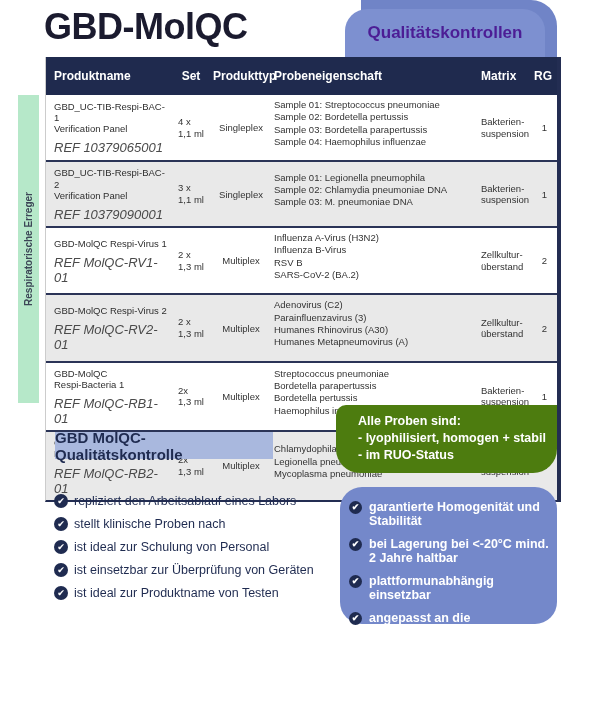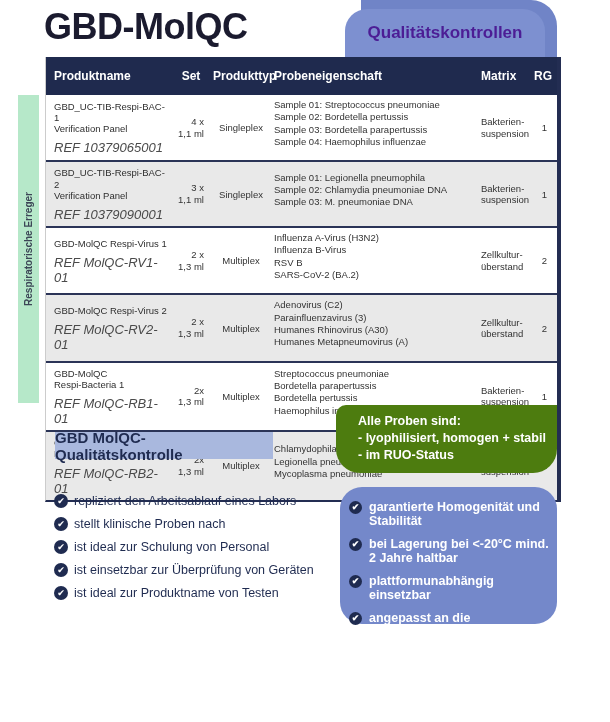--- a/index.html
+++ b/index.html
@@ -37,21 +37,21 @@
   .thead .c5 { padding-left:10px; }
   .thead .c6 { padding-left:3px; }
   .trow { border-top:2px solid #2b3457; font-size:9.5px; color:#333333; background:#ffffff; }
   .trow.alt { background:#e9e9e9; }
   .trow:nth-of-type(2) { border-top:none; }
   .r1 { min-height:52px; } .r2 { min-height:43px; } .r3 { min-height:54px; }
   .r4 { min-height:54px; } .r5 { min-height:50px; } .r6 { min-height:44px; }
   .cell-prod { padding:5px 3px 4px 8px; display:flex; flex-direction:column; justify-content:center; }
   .prod-name { line-height:1.18; white-space:pre-line; color:#2e2e2e; }
   .prod-ref  { margin-top:6px; font-size:13px; font-style:italic; color:#4a4a4a; }
-  .cell-set  { display:flex; align-items:center; justify-content:center; text-align:right;
+  .cell-set  { display:flex; align-items:center; justify-content:center; text-align:left;
                line-height:1.25; white-space:pre-line; }
   .cell-type { display:flex; align-items:center; justify-content:center; text-align:center; }
   .cell-samples { display:flex; align-items:center; padding:4px 2px 12px 3px;
                   line-height:1.3; white-space:pre-line; }
   .cell-matrix { display:flex; align-items:center; padding-left:10px;
                  line-height:1.2; white-space:pre-line; }
   .cell-rg { display:flex; align-items:center; justify-content:center; }
 
   
   .proben-box { position:absolute; left:336px; top:405px; width:221px; min-height:62px;

